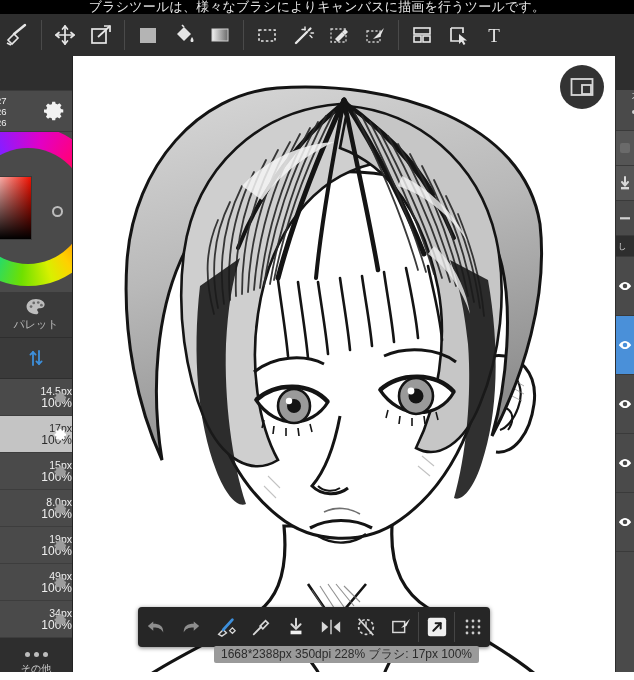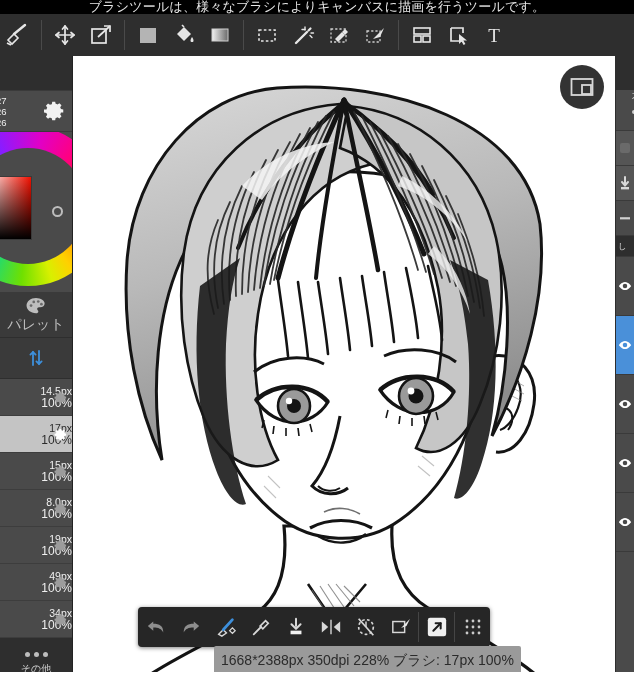--- a/index.html
+++ b/index.html
@@ -72,21 +72,21 @@
   }
   .hue-dot{
     position:absolute;left:52px;top:74px;width:11px;height:11px;border-radius:50%;
     border:2px solid #bdbdbd;box-sizing:border-box;background:transparent;
   }
 
   .palette{
     height:44px;background:#3a3a3a;display:flex;flex-direction:column;
     align-items:center;justify-content:center;border-bottom:1px solid #2e2e2e;cursor:pointer;
   }
-  .palette-label{font-size:14px;color:#bdbdbd;margin-top:1px;}
+  .palette-label{font-size:11px;color:#bdbdbd;margin-top:1px;}
   .swaprow{
     height:40px;background:#3a3a3a;display:flex;align-items:center;justify-content:center;
     border-bottom:1px solid #2e2e2e;cursor:pointer;
   }
 
   .brushlist{background:#4a4a4a;}
   .brushitem{
     height:36px;border-bottom:1px solid #3d3d3d;position:relative;
     display:flex;flex-direction:column;align-items:flex-end;justify-content:center;cursor:pointer;
   }
@@ -151,22 +151,22 @@
   }
   .bbtn{
     width:35px;height:40px;display:flex;align-items:center;justify-content:center;cursor:pointer;
   }
   .bsep{width:1px;height:30px;background:#454545;}
   .bbtn.boxed svg{background:transparent;}
 
   
   .statusbar{
     position:absolute;left:214px;top:646px;height:17px;
-    background:#9a9a9a;border-radius:2px;color:#2b2b2b;font-size:14px;
-    line-height:17px;padding:6px 7px;white-space:nowrap;
+    background:#9a9a9a;border-radius:2px;color:#2b2b2b;font-size:12px;
+    line-height:17px;padding:0 7px;white-space:nowrap;
   }
   .white-strip{
     position:absolute;left:0;bottom:0;width:634px;height:8px;background:#fff;
   }
 </style>
 </head>
 <body>
 
 <div id="app">
 

